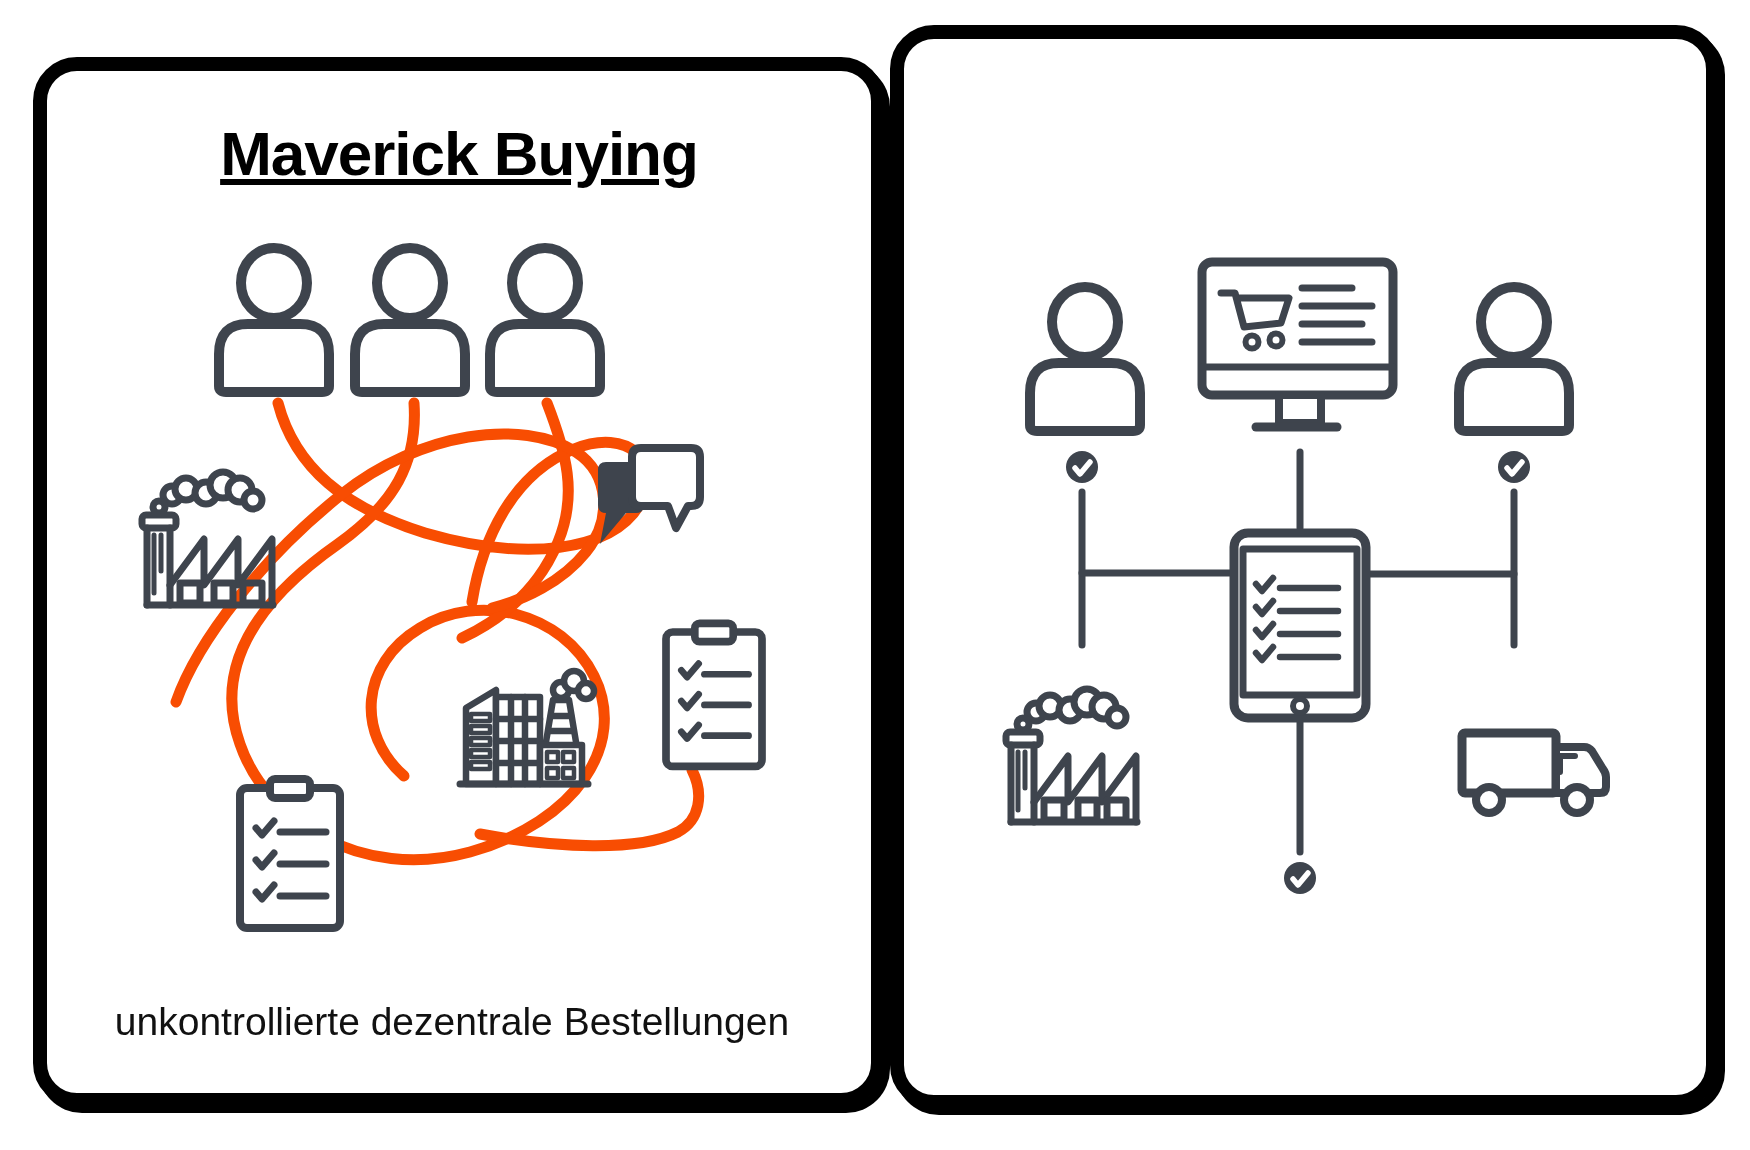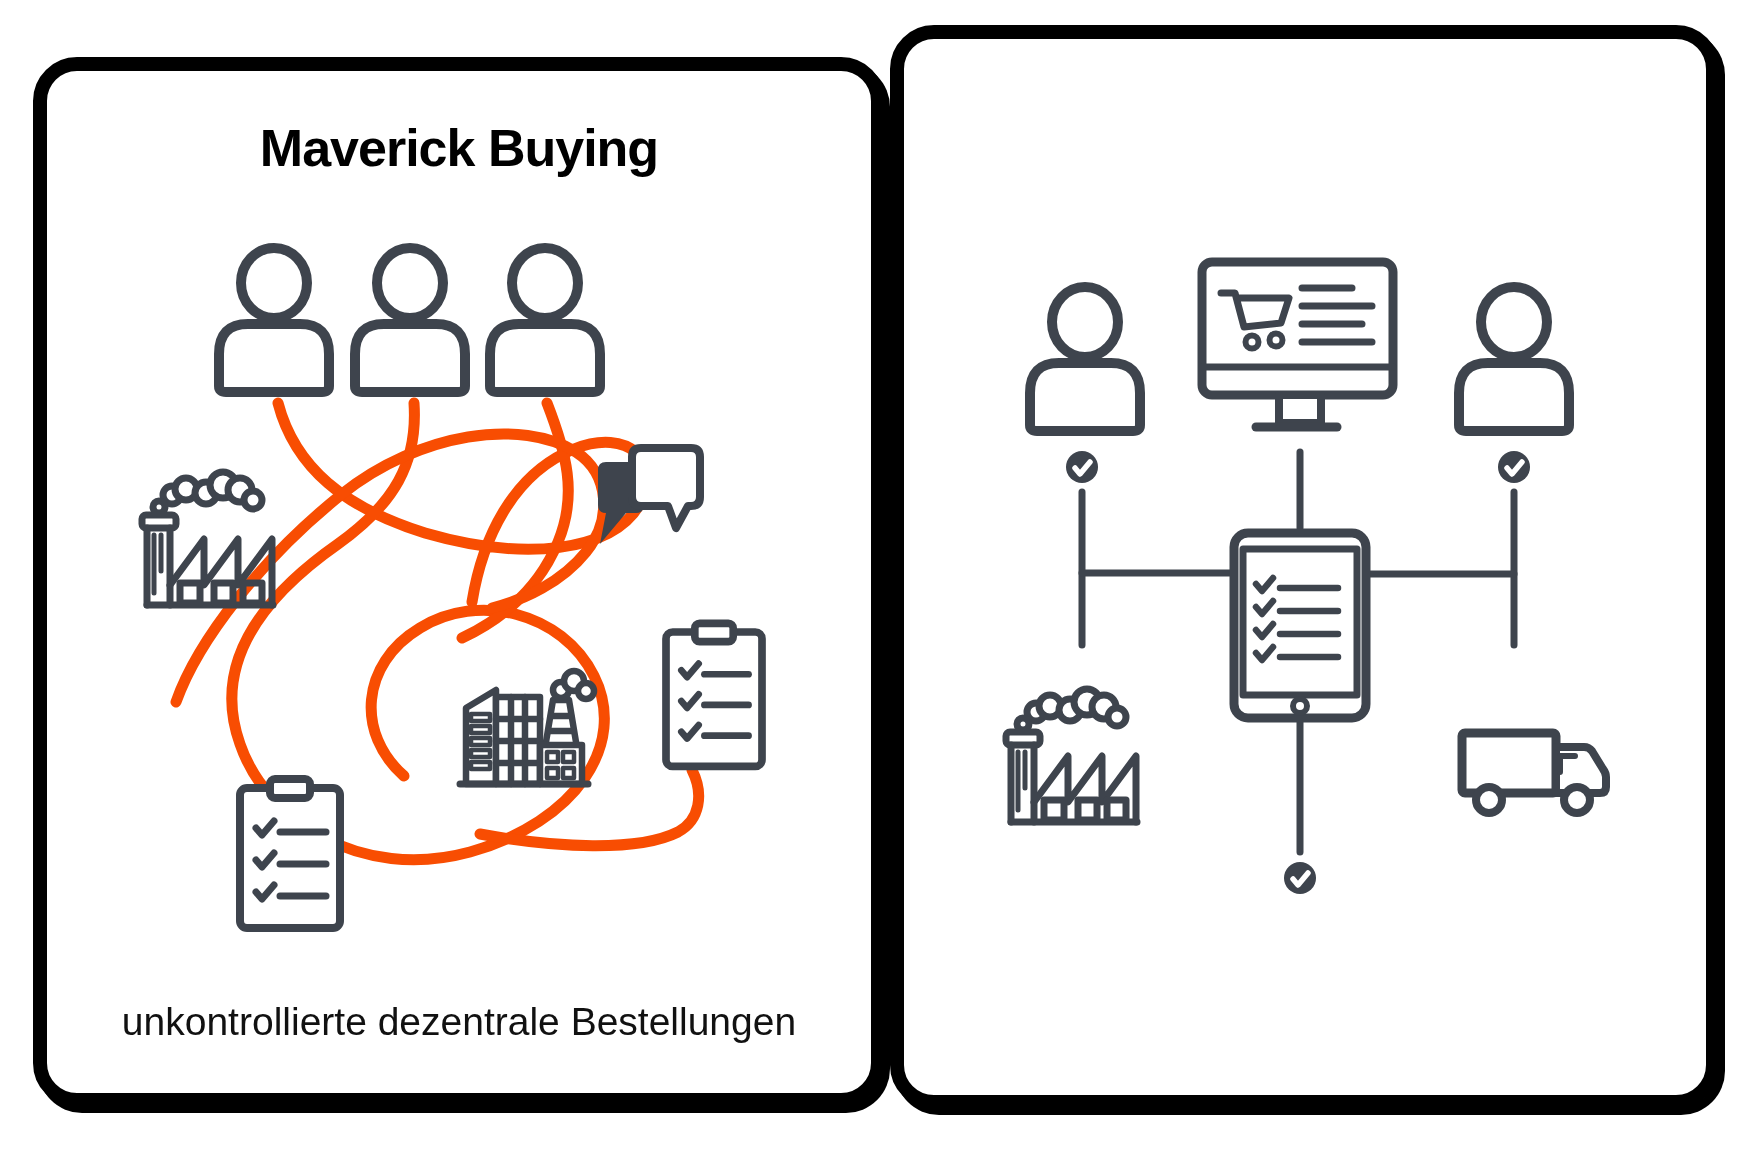--- a/index.html
+++ b/index.html
@@ -4,24 +4,24 @@
 <style>
   html,body{margin:0;padding:0;background:#ffffff;}
   .stage{position:relative;width:1750px;height:1150px;background:#ffffff;overflow:hidden;
          font-family:"Liberation Sans","DejaVu Sans",sans-serif;}
   .panel{position:absolute;background:#ffffff;border:14px solid #000;border-radius:44px;
          box-shadow:5px 6px 0 #000;}
   .panel.left{left:33px;top:57px;width:824px;height:1022px;}
   .panel.right{left:890px;top:25px;width:802px;height:1056px;}
   .title{position:absolute;text-align:center;color:#000;font-weight:bold;
          letter-spacing:-1px;line-height:1.24;}
-  .title.left{left:33px;top:116px;width:852px;font-size:52px;}
+  .title.left{left:33px;top:116px;width:852px;font-size:62px;text-decoration:underline;}
   .title.right{left:890px;top:74px;width:830px;font-size:50px;}
   .caption{position:absolute;text-align:center;color:#111;font-size:39px;font-weight:400;}
-  .caption.left{left:33px;top:1000px;width:852px;}
+  .caption.left{left:26px;top:1000px;width:852px;}
   .caption.right{left:890px;top:1002px;width:830px;}
   svg.art{position:absolute;left:0;top:0;width:1750px;height:1150px;}
 </style>
 </head>
 <body>
 
 <div class="stage">
 
   <div class="panel left"></div>
   <div class="panel right"></div>

